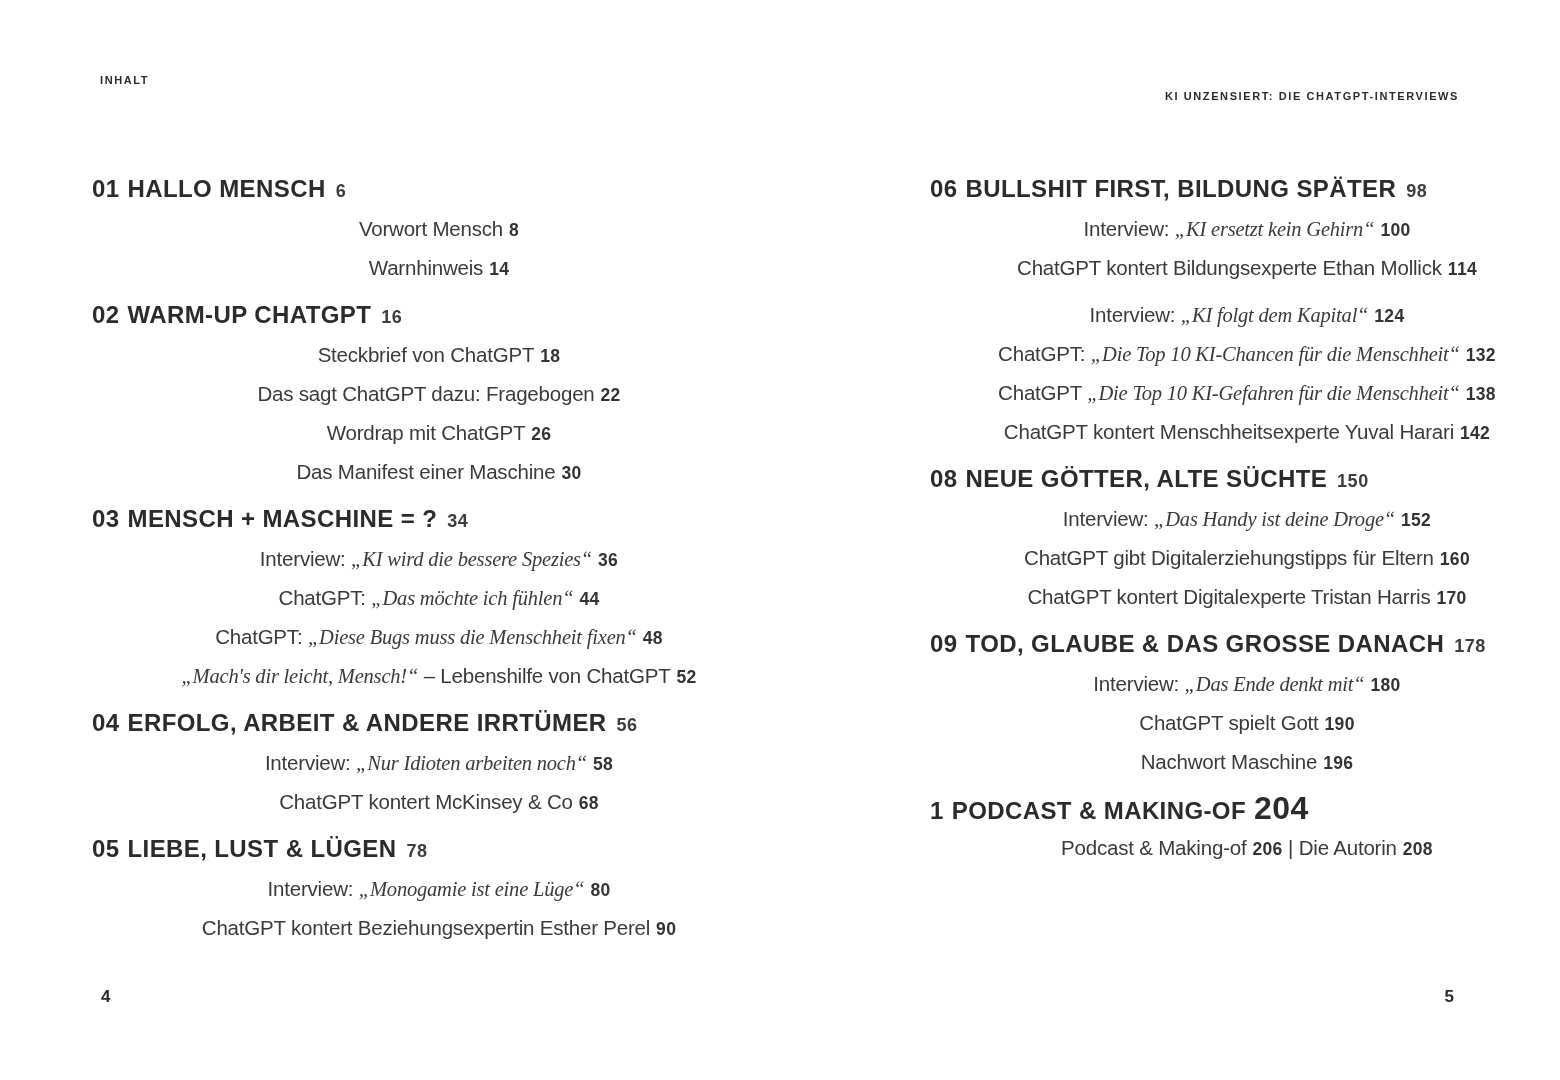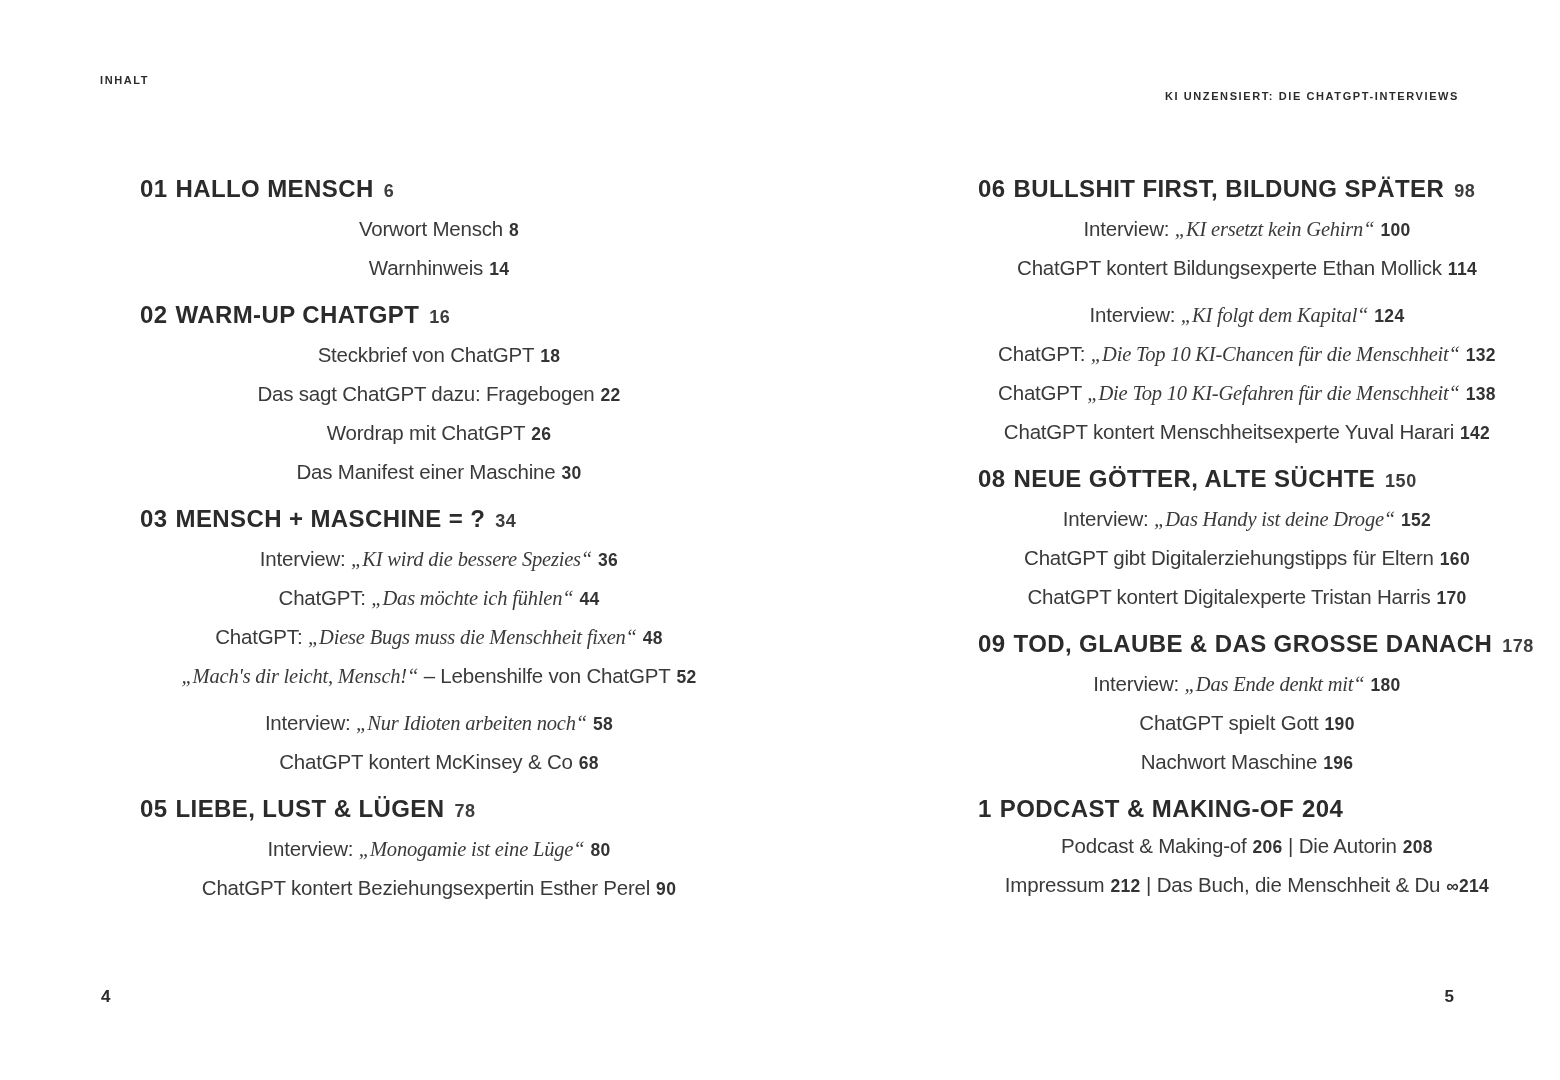--- a/index.html
+++ b/index.html
@@ -38,31 +38,30 @@
   .toc-col.right { left: 930px; width: 600px; }
   .chapter + .chapter { margin-top: 8px; }
   .chapter-title {
     line-height: 37px;
     font-size: 24px;
     font-weight: 700;
     letter-spacing: 0.4px;
     color: #2b2b2b;
     white-space: nowrap;
     font-stretch: condensed;
-    margin-left: 48px;
   }
   .chapter-num { margin-right: 8px; }
   .chapter-page {
     font-size: 18px;
     letter-spacing: 0.5px;
     color: #3d3d3d;
     margin-left: 10px;
   }
   .chapter-page.big {
-    font-size: 24px;
+    font-size: 32px;
     color: #2b2b2b;
     letter-spacing: 0.4px;
     margin-left: 8px;
   }
   .toc-item {
     line-height: 37px;
     font-size: 20.5px;
     letter-spacing: -0.2px;
     color: #3a3a3a;
     padding-left: 34px;
@@ -102,20 +101,21 @@
         <div class="toc-item"><span class="seg">Das Manifest einer Maschine</span><span class="seg pagenum">30</span></div>
       </div>
       <div class="chapter">
         <div class="chapter-title"><span class="chapter-num">03</span><span>MENSCH + MASCHINE = ?</span><span class="chapter-page">34</span></div>
         <div class="toc-item"><span class="seg">Interview: </span><span class="seg italic">„KI wird die bessere Spezies“</span><span class="seg pagenum">36</span></div>
         <div class="toc-item"><span class="seg">ChatGPT: </span><span class="seg italic">„Das möchte ich fühlen“</span><span class="seg pagenum">44</span></div>
         <div class="toc-item"><span class="seg">ChatGPT: </span><span class="seg italic">„Diese Bugs muss die Menschheit fixen“</span><span class="seg pagenum">48</span></div>
         <div class="toc-item"><span class="seg italic">„Mach's dir leicht, Mensch!“</span><span class="seg"> – Lebenshilfe von ChatGPT</span><span class="seg pagenum">52</span></div>
       </div>
       <div class="chapter">
+        <div class="chapter-title"><span class="chapter-num">04</span><span>ERFOLG, ARBEIT &amp; ANDERE IRRTÜMER</span><span class="chapter-page">56</span></div>
         <div class="toc-item"><span class="seg">Interview: </span><span class="seg italic">„Nur Idioten arbeiten noch“</span><span class="seg pagenum">58</span></div>
         <div class="toc-item"><span class="seg">ChatGPT kontert McKinsey &amp; Co</span><span class="seg pagenum">68</span></div>
       </div>
       <div class="chapter">
         <div class="chapter-title"><span class="chapter-num">05</span><span>LIEBE, LUST &amp; LÜGEN</span><span class="chapter-page">78</span></div>
         <div class="toc-item"><span class="seg">Interview: </span><span class="seg italic">„Monogamie ist eine Lüge“</span><span class="seg pagenum">80</span></div>
         <div class="toc-item"><span class="seg">ChatGPT kontert Beziehungsexpertin Esther Perel</span><span class="seg pagenum">90</span></div>
       </div>
     </div>
 
@@ -139,21 +139,20 @@
       </div>
       <div class="chapter">
         <div class="chapter-title"><span class="chapter-num">09</span><span>TOD, GLAUBE &amp; DAS GROSSE DANACH</span><span class="chapter-page">178</span></div>
         <div class="toc-item"><span class="seg">Interview: </span><span class="seg italic">„Das Ende denkt mit“</span><span class="seg pagenum">180</span></div>
         <div class="toc-item"><span class="seg">ChatGPT spielt Gott</span><span class="seg pagenum">190</span></div>
         <div class="toc-item"><span class="seg">Nachwort Maschine</span><span class="seg pagenum">196</span></div>
       </div>
       <div class="chapter">
         <div class="chapter-title"><span class="chapter-num">1</span><span>PODCAST &amp; MAKING-OF</span><span class="chapter-page big">204</span></div>
         <div class="toc-item"><span class="seg">Podcast &amp; Making-of</span><span class="seg pagenum">206</span><span class="seg"> | Die Autorin</span><span class="seg pagenum">208</span></div>
-        <div class="toc-item"><span class="seg">Impressum</span><span class="seg pagenum">212</span><span class="seg"> | Das Buch, die Menschheit &amp; Du</span><span class="seg pagenum">∞214</span></div>
       </div>
     </div>
 
   <div class="folio left">4</div>
 
   <div class="folio right">5</div>
 
 </div>
 
 </body></html>

